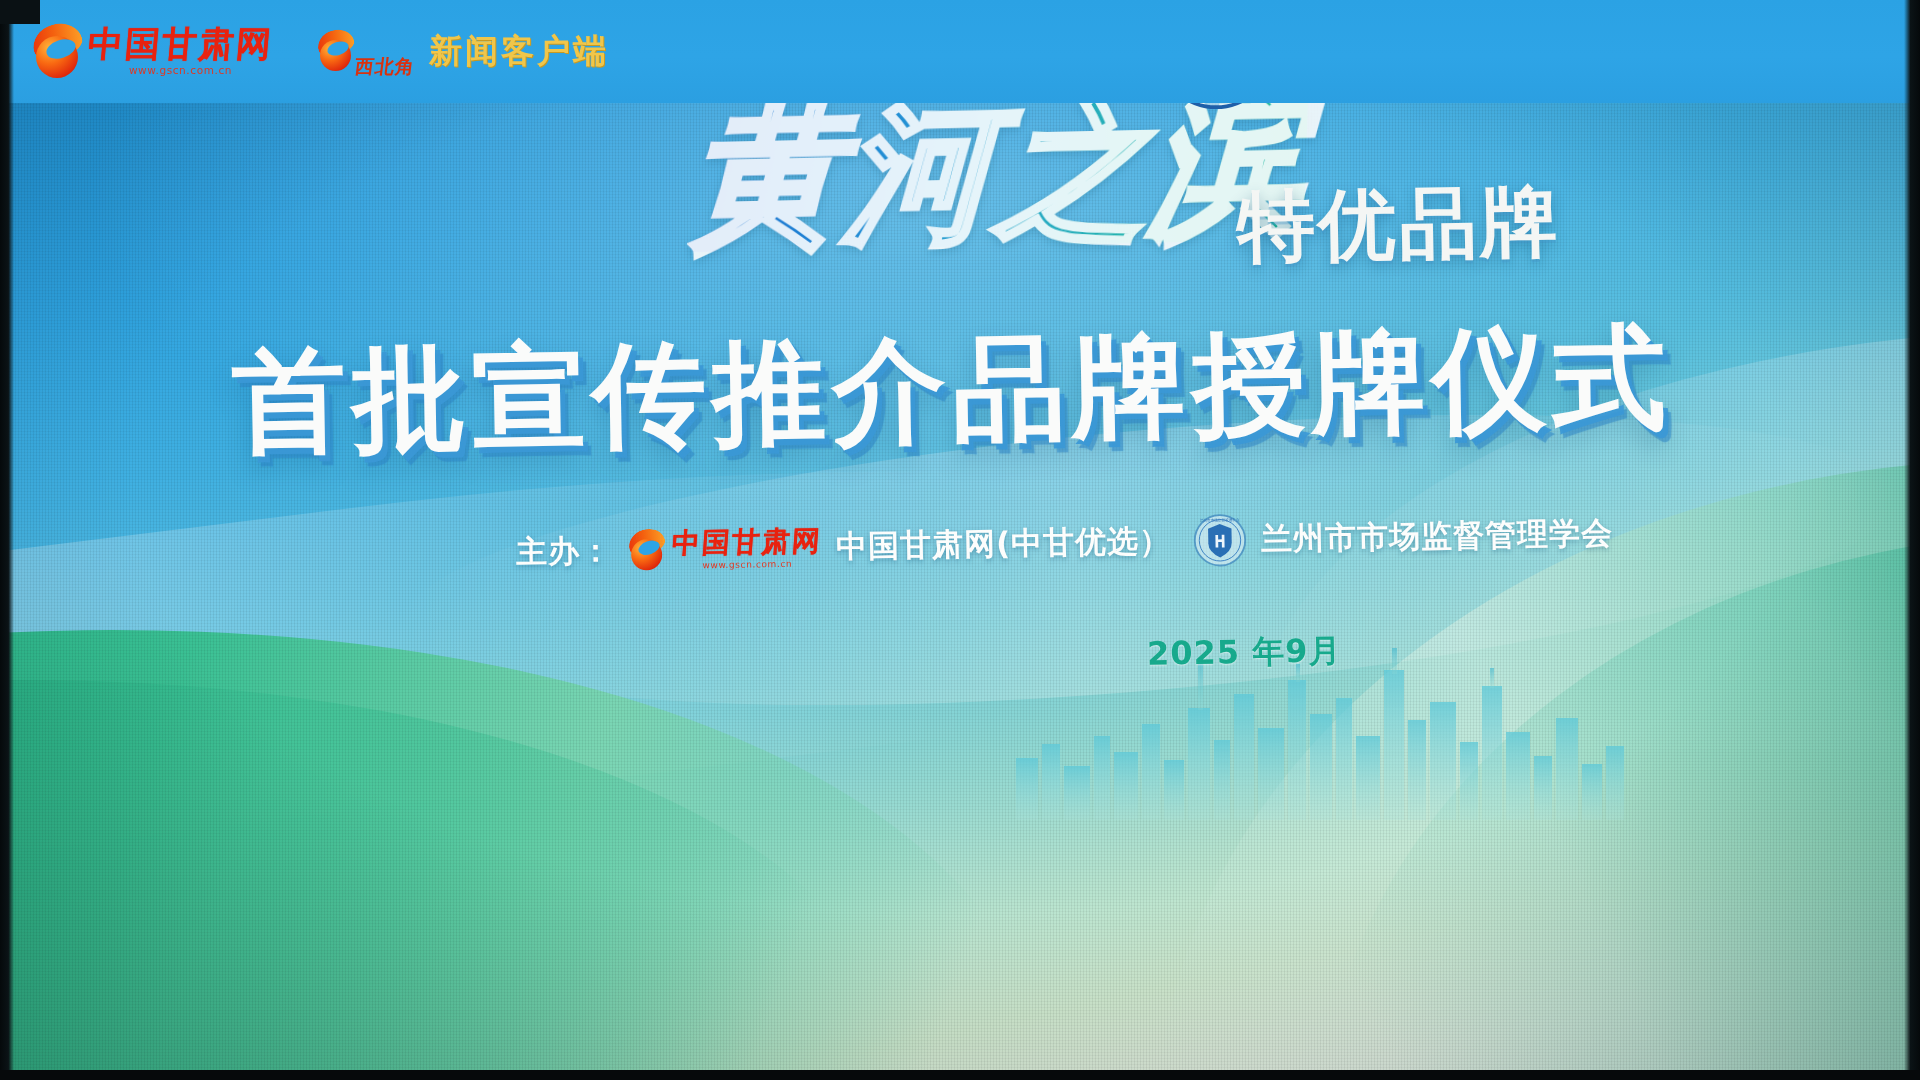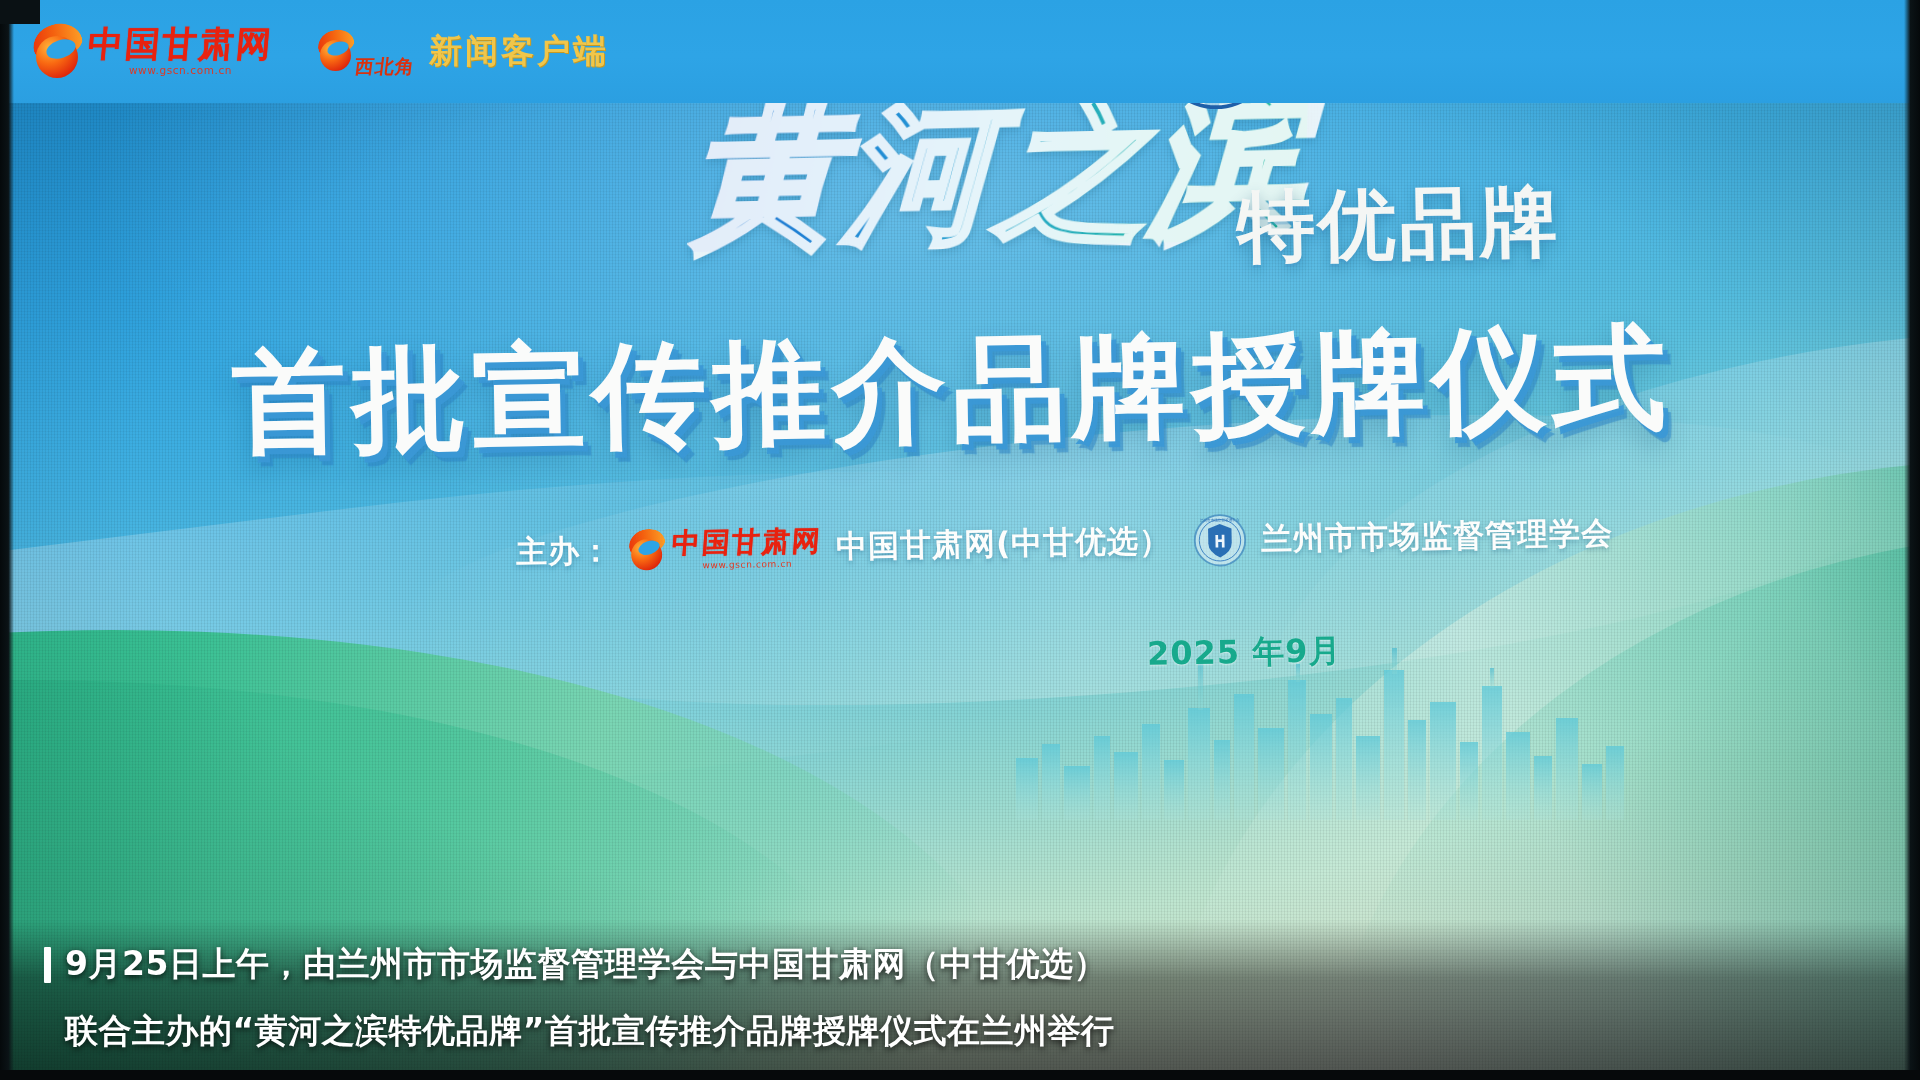--- a/index.html
+++ b/index.html
@@ -310,30 +310,18 @@
           <span class="ball"></span>
           <span class="notch"></span>
       </span>
       <span style="display:flex;flex-direction:column;align-items:center;justify-content:flex-end;height:58px;">
         <span class="brand-sub">西北角</span>
       </span>
       <span class="brand-news" style="margin-left:14px;">新闻客户端</span>
     </div>
   </div>
 
-  <div class="capwrap">
-    <div class="capbars">
-      <div class="capline">
-        <span class="capbar"></span>
-        <span class="captext">9月25日上午，由兰州市市场监督管理学会与中国甘肃网（中甘优选）</span>
-      </div>
-      <div class="capline">
-        <span class="capbar" style="visibility:hidden;"></span>
-        <span class="captext">联合主办的“黄河之滨特优品牌”首批宣传推介品牌授牌仪式在兰州举行</span>
-      </div>
-    </div>
-  </div>
 
   <div class="bezel-l"></div>
   <div class="bezel-r"></div>
   <div class="bezel-b"></div>
   <div class="corner-tl"></div>
 </div>
 
 </body></html>

